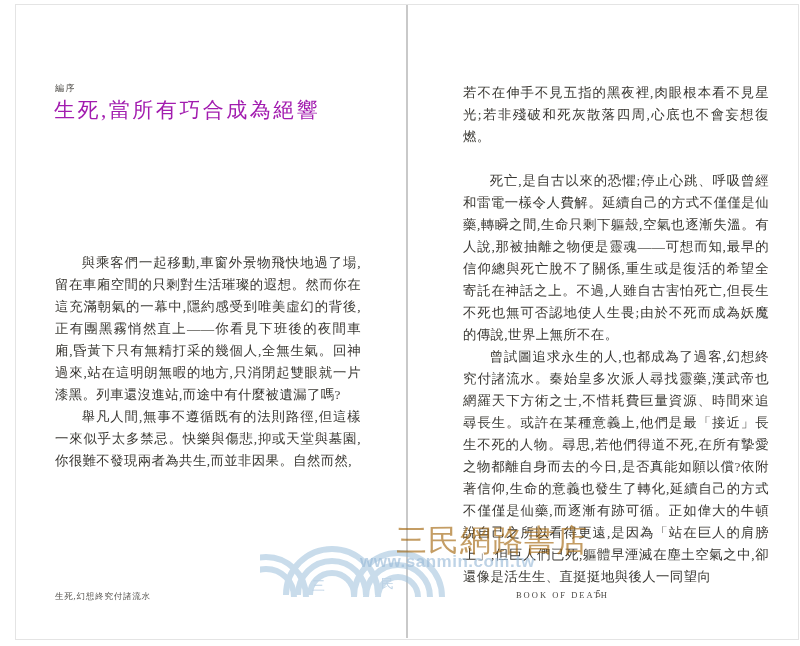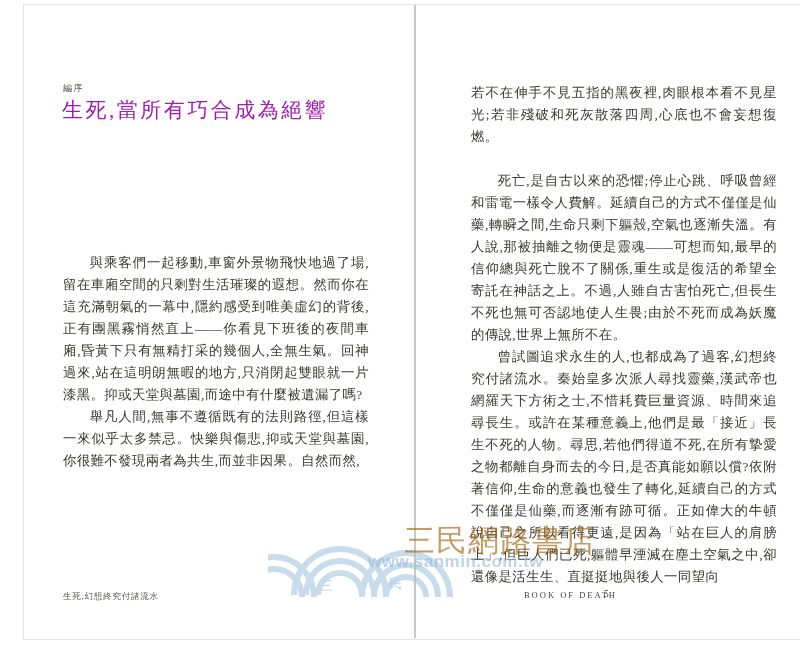--- a/index.html
+++ b/index.html
@@ -3,21 +3,21 @@
 <meta charset="utf-8">
 <style>
   html, body { margin: 0; padding: 0; }
   body {
     width: 800px; height: 646px;
     background: #ffffff;
     font-family: "Liberation Serif", "DejaVu Serif", serif;
     position: relative;
     overflow: hidden;
   }
-  .stage { position: absolute; left: 16px; top: 0; width: 645px; height: 646px; background: #ffffff; }
+  .stage { position: absolute; left: 8px; top: 0; width: 645px; height: 646px; background: #ffffff; }
 
   .frame {
     position: absolute; left: 7px; top: 4px; width: 782px; height: 634px;
     border: 1px solid #e4e4e4;
   }
   .spine {
     position: absolute; left: 398px; top: 5px; width: 2px; height: 633px;
     background: #c9c9c9;
   }
 
@@ -77,21 +77,21 @@
 
 <div class="stage">
 
   <div class="frame"></div>
   <div class="spine"></div>
 
   <div>
     <div class="section-label">編序</div>
     <h1 class="title">生死,當所有巧合成為絕響</h1>
     <div class="body-col body-left">
-      <p>與乘客們一起移動,車窗外景物飛快地過了場,留在車廂空間的只剩對生活璀璨的遐想。然而你在這充滿朝氣的一幕中,隱約感受到唯美虛幻的背後,正有團黑霧悄然直上——你看見下班後的夜間車廂,昏黃下只有無精打采的幾個人,全無生氣。回神過來,站在這明朗無暇的地方,只消閉起雙眼就一片漆黑。抑或天堂與墓園,而途中有什麼被遺漏了嗎?</p>
+      <p>與乘客們一起移動,車窗外景物飛快地過了場,留在車廂空間的只剩對生活璀璨的遐想。然而你在這充滿朝氣的一幕中,隱約感受到唯美虛幻的背後,正有團黑霧悄然直上——你看見下班後的夜間車廂,昏黃下只有無精打采的幾個人,全無生氣。回神過來,站在這明朗無暇的地方,只消閉起雙眼就一片漆黑。列車還沒進站,而途中有什麼被遺漏了嗎?</p>
       <p>舉凡人間,無事不遵循既有的法則路徑,但這樣一來似乎太多禁忌。快樂與傷悲,抑或天堂與墓園,你很難不發現兩者為共生,而並非因果。自然而然,</p>
     </div>
     <div class="footer-left">生死,幻想終究付諸流水</div>
   </div>
 
   <div>
     <div class="body-col body-right">
       <p class="continuation">若不在伸手不見五指的黑夜裡,肉眼根本看不見星光;若非殘破和死灰散落四周,心底也不會妄想復燃。</p>
       <p class="after-break">死亡,是自古以來的恐懼;停止心跳、呼吸曾經和雷電一樣令人費解。延續自己的方式不僅僅是仙藥,轉瞬之間,生命只剩下軀殼,空氣也逐漸失溫。有人說,那被抽離之物便是靈魂——可想而知,最早的信仰總與死亡脫不了關係,重生或是復活的希望全寄託在神話之上。不過,人雖自古害怕死亡,但長生不死也無可否認地使人生畏;由於不死而成為妖魔的傳說,世界上無所不在。</p>
       <p>曾試圖追求永生的人,也都成為了過客,幻想終究付諸流水。秦始皇多次派人尋找靈藥,漢武帝也網羅天下方術之士,不惜耗費巨量資源、時間來追尋長生。或許在某種意義上,他們是最「接近」長生不死的人物。尋思,若他們得道不死,在所有摯愛之物都離自身而去的今日,是否真能如願以償?依附著信仰,生命的意義也發生了轉化,延續自己的方式不僅僅是仙藥,而逐漸有跡可循。正如偉大的牛頓說自己之所以看得更遠,是因為「站在巨人的肩膀上」,但巨人們已死,軀體早湮滅在塵土空氣之中,卻還像是活生生、直挺挺地與後人一同望向</p>

